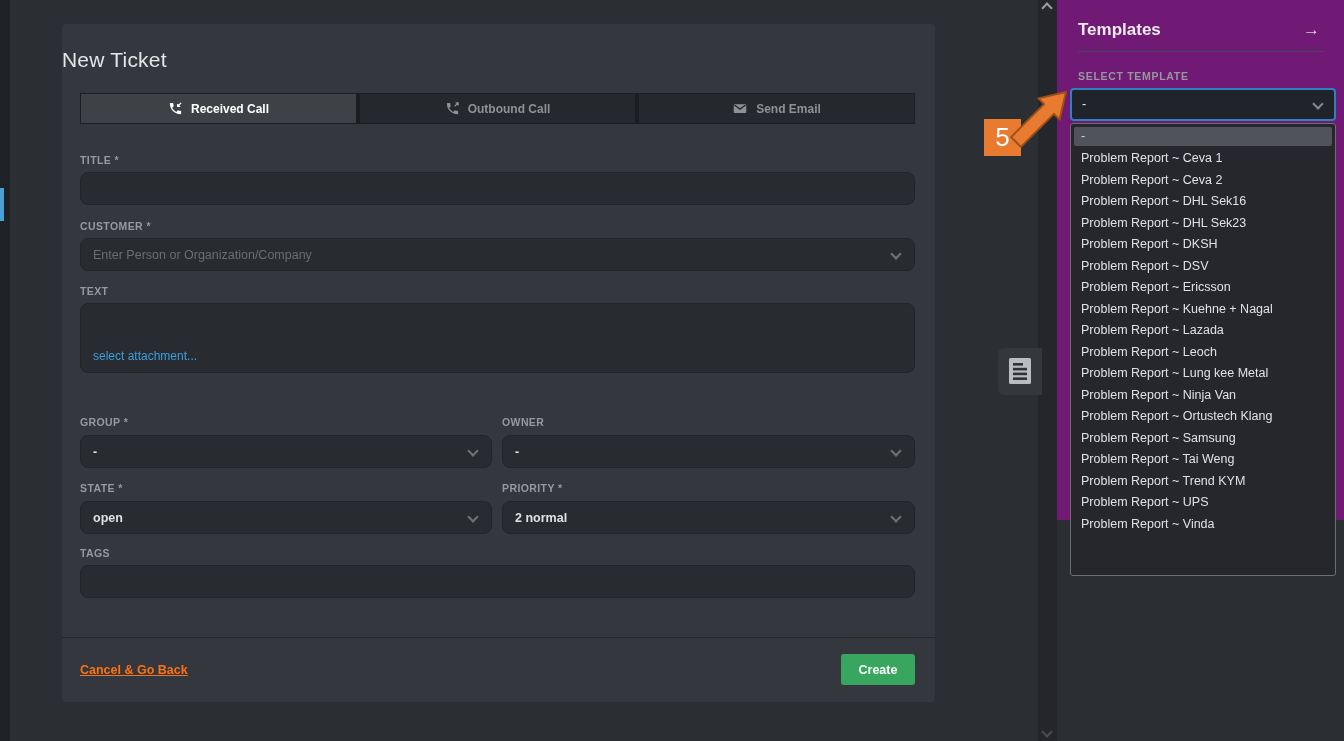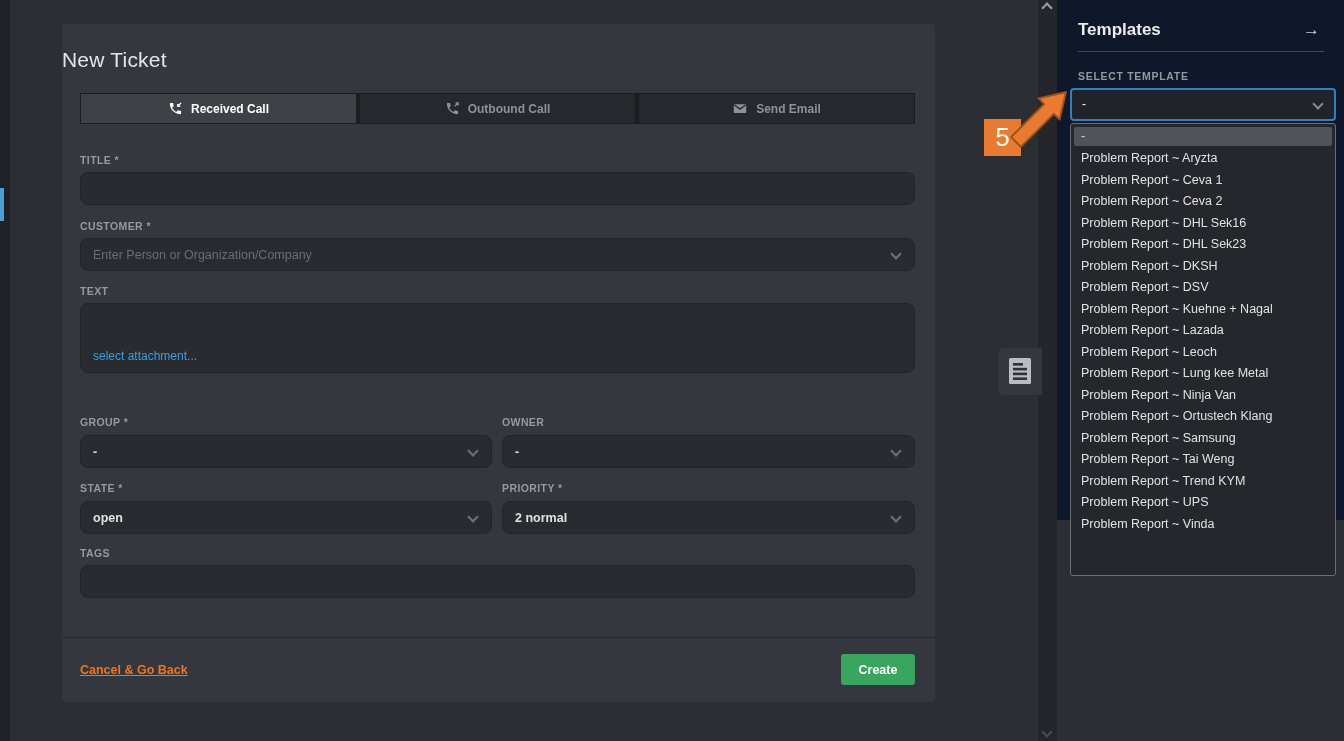--- a/index.html
+++ b/index.html
@@ -35,21 +35,21 @@
 
   
   .scrollstrip { position:absolute; left:1038px; top:0; width:19px; height:741px; background:#24262b; }
   .chev-up { position:absolute; left:5px; top:4px; width:8px; height:8px; border-left:2px solid #9b9ea3; border-top:2px solid #9b9ea3; transform:rotate(45deg); }
   .chev-dn { position:absolute; left:5px; bottom:5px; width:8px; height:8px; border-right:2px solid #4a4d52; border-bottom:2px solid #4a4d52; transform:rotate(45deg); }
 
   
   .tpl-toggle { position:absolute; left:998px; top:348px; width:44px; height:47px; background:#34383d; border-radius:6px 0 0 6px; display:flex; align-items:center; justify-content:center; cursor:pointer; }
 
   
-  .sidebar { position:absolute; left:1057px; top:0; width:287px; height:520px; background:#0f172a; }
+  .sidebar { position:absolute; left:1057px; top:0; width:287px; height:520px; background:#701a75; }
   .sb-title { position:absolute; left:21px; top:20px; color:#ececec; font-size:17px; font-weight:700; }
   .sb-arrow { position:absolute; right:24px; top:20px; color:#cfd1d4; font-size:17px; cursor:pointer; }
   .sb-divider { position:absolute; left:21px; right:20px; top:51px; height:1px; background:#45484e; }
   .sb-label { position:absolute; left:21px; top:70px; color:#95989d; font-size:10.5px; font-weight:700; letter-spacing:.7px; }
 
   .tpl-select { position:absolute; left:13px; top:88px; width:266px; height:33px; background:#202329; border:2px solid #2f81bd; border-radius:4px; cursor:pointer; }
   .tpl-select .fval { top:7px; left:10px; font-weight:400; color:#f0f1f2; }
   .tpl-select .chev { right:12px; top:10px; border-color:#85888d; }
 
   .tpl-dropdown { position:absolute; left:13px; top:123px; width:266px; height:453px; background:#25272c; border:1px solid #6b6e73; border-radius:3px; overflow:hidden; z-index:40; }
@@ -166,27 +166,27 @@
     <div class="sb-divider"></div>
     <div class="sb-label">SELECT TEMPLATE</div>
 
     <div class="tpl-select">
       <div class="fval">-</div>
       <div class="chev"></div>
     </div>
 
     <div class="tpl-dropdown">
         <div class="opt sel">-</div>
-        <div class="opt">Problem Report ~ Aryzta</div>
         <div class="opt">Problem Report ~ Ceva 1</div>
         <div class="opt">Problem Report ~ Ceva 2</div>
         <div class="opt">Problem Report ~ DHL Sek16</div>
         <div class="opt">Problem Report ~ DHL Sek23</div>
         <div class="opt">Problem Report ~ DKSH</div>
         <div class="opt">Problem Report ~ DSV</div>
+        <div class="opt">Problem Report ~ Ericsson</div>
         <div class="opt">Problem Report ~ Kuehne + Nagal</div>
         <div class="opt">Problem Report ~ Lazada</div>
         <div class="opt">Problem Report ~ Leoch</div>
         <div class="opt">Problem Report ~ Lung kee Metal</div>
         <div class="opt">Problem Report ~ Ninja Van</div>
         <div class="opt">Problem Report ~ Ortustech Klang</div>
         <div class="opt">Problem Report ~ Samsung</div>
         <div class="opt">Problem Report ~ Tai Weng</div>
         <div class="opt">Problem Report ~ Trend KYM</div>
         <div class="opt">Problem Report ~ UPS</div>

